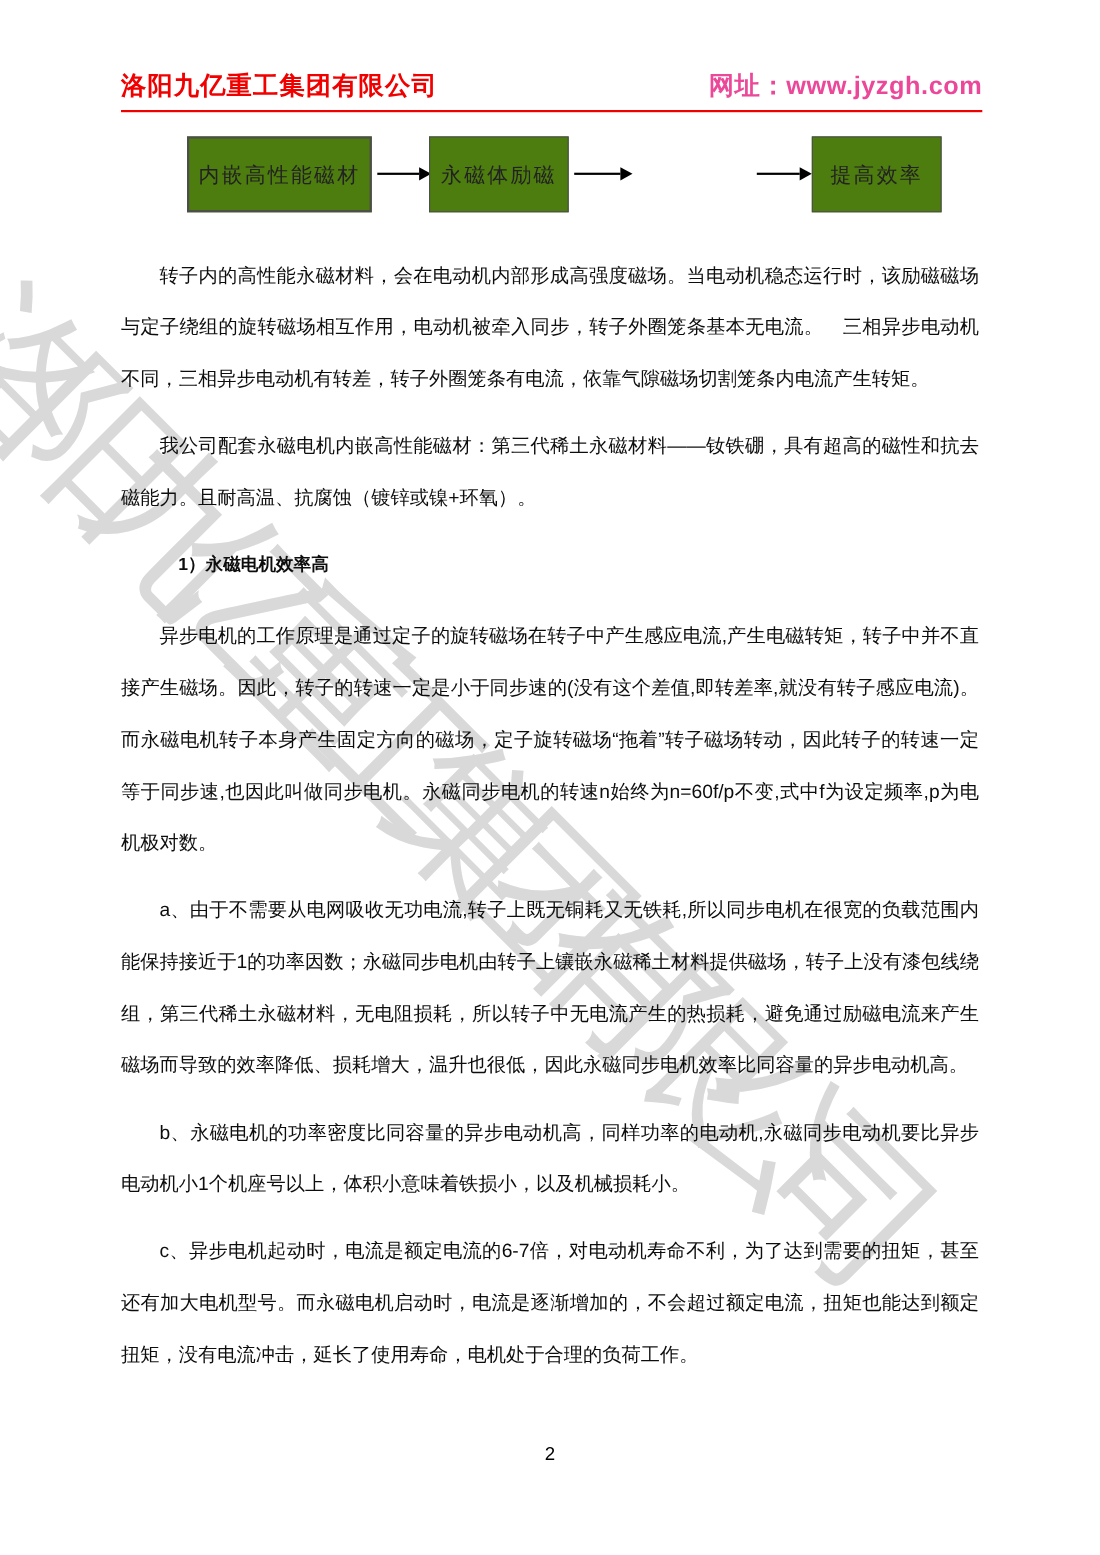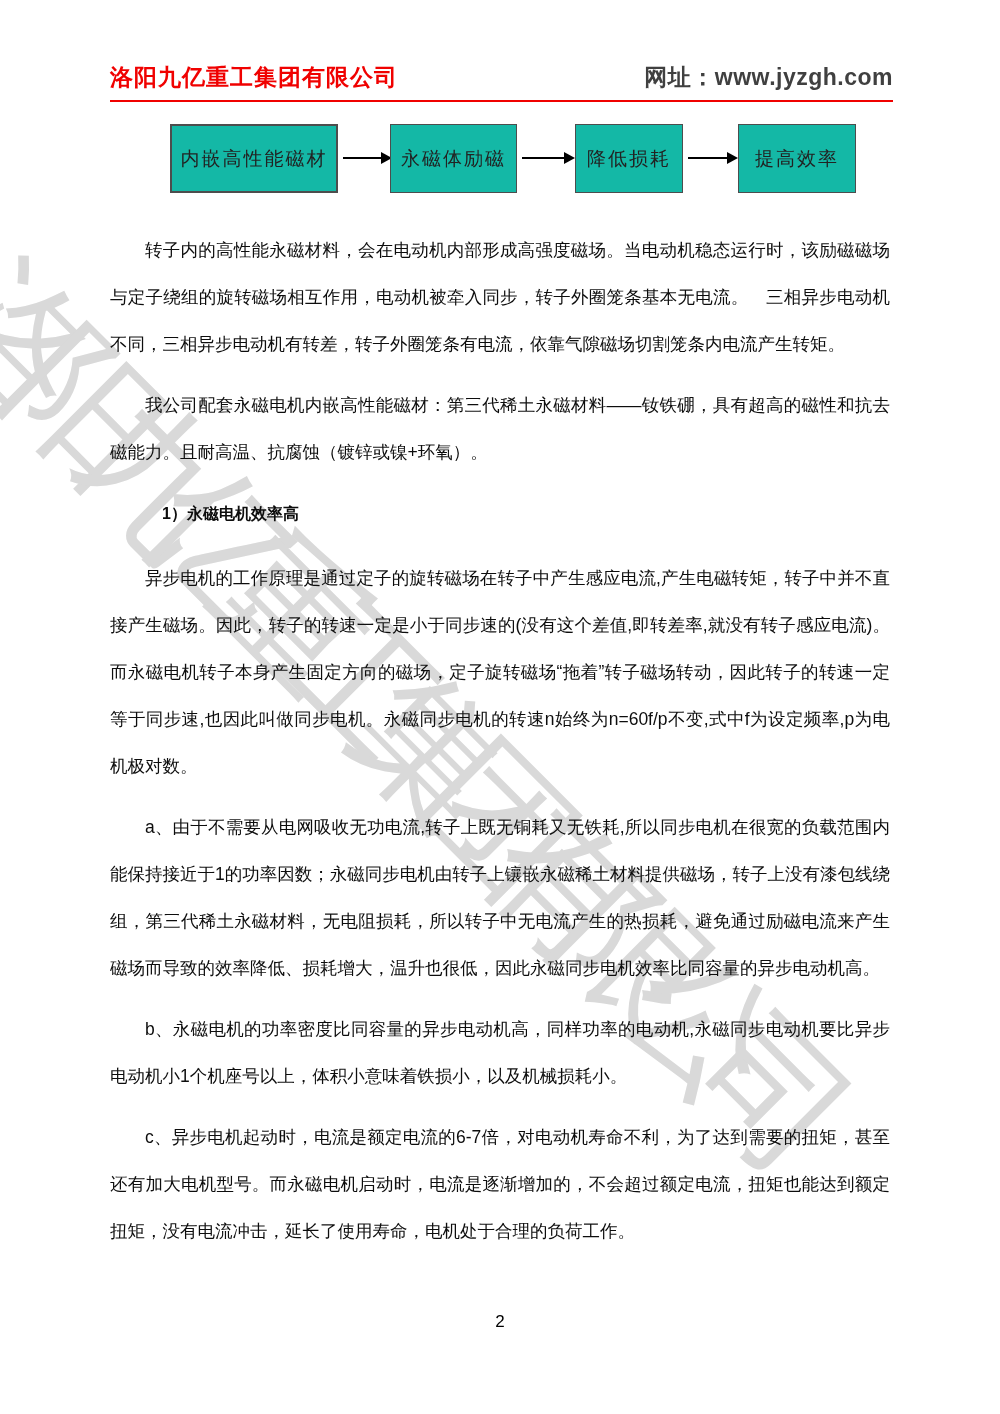--- a/index.html
+++ b/index.html
@@ -19,26 +19,26 @@
   .layer { position:absolute; inset:0; z-index:1; }
   .header {
     position:absolute; left:110px; top:62px; width:783px;
     display:flex; justify-content:space-between; align-items:flex-end;
     border-bottom:2px solid #f00100; padding-bottom:7px;
   }
   .header .company {
     color:#f00100; font-size:23px; font-weight:bold; letter-spacing:1px;
   }
   .header .site {
-    color:#404040; font-size:23px; font-weight:bold; letter-spacing:0.5px;
+    color:#ec4899; font-size:23px; font-weight:bold; letter-spacing:0.5px;
   }
   .flowchart { position:absolute; left:0; top:124px; width:1000px; height:70px; }
   .fc-box {
     position:absolute; top:0; height:69px;
-    border:1px solid #4d4d4d; background:#14b8a6;
+    border:1px solid #4d4d4d; background:#4d7c0f;
     display:flex; align-items:center; justify-content:center;
     font-family:Liberation Serif, serif; font-size:19px; color:#222;
     letter-spacing:2px; white-space:nowrap;text-align:center;
   }
   .fc-box.b1 { left:170px; width:168px; border-width:2px; }
   .fc-box.b2 { left:390px; width:127px; }
   .fc-box.b3 { left:575px; width:108px; }
   .fc-box.b4 { left:738px; width:118px; }
   .fc-arrow { position:absolute; top:33px; height:2px; background:#000; }
   .fc-arrow::after {
@@ -73,21 +73,20 @@
   <div class="header">
     <span class="company">洛阳九亿重工集团有限公司</span>
     <span class="site">网址：www.jyzgh.com</span>
   </div>
 
   <div class="flowchart">
     <div class="fc-box b1">内嵌高性能磁材</div>
     <div class="fc-arrow a1"></div>
     <div class="fc-box b2">永磁体励磁</div>
     <div class="fc-arrow a2"></div>
-    <div class="fc-box b3">降低损耗</div>
     <div class="fc-arrow a3"></div>
     <div class="fc-box b4">提高效率</div>
   </div>
 
   <div class="content">
     <p>转子内的高性能永磁材料，会在电动机内部形成高强度磁场。当电动机稳态运行时，该励磁磁场与定子绕组的旋转磁场相互作用，电动机被牵入同步，转子外圈笼条基本无电流。　三相异步电动机不同，三相异步电动机有转差，转子外圈笼条有电流，依靠气隙磁场切割笼条内电流产生转矩。</p>
     <p>我公司配套永磁电机内嵌高性能磁材：第三代稀土永磁材料——钕铁硼，具有超高的磁性和抗去磁能力。且耐高温、抗腐蚀（镀锌或镍+环氧）。</p>
     <p class="heading">1）永磁电机效率高</p>
     <p>异步电机的工作原理是通过定子的旋转磁场在转子中产生感应电流,产生电磁转矩，转子中并不直接产生磁场。因此，转子的转速一定是小于同步速的(没有这个差值,即转差率,就没有转子感应电流)。而永磁电机转子本身产生固定方向的磁场，定子旋转磁场“拖着”转子磁场转动，因此转子的转速一定等于同步速,也因此叫做同步电机。永磁同步电机的转速n始终为n=60f/p不变,式中f为设定频率,p为电机极对数。</p>
     <p>a、由于不需要从电网吸收无功电流,转子上既无铜耗又无铁耗,所以同步电机在很宽的负载范围内能保持接近于1的功率因数；永磁同步电机由转子上镶嵌永磁稀土材料提供磁场，转子上没有漆包线绕组，第三代稀土永磁材料，无电阻损耗，所以转子中无电流产生的热损耗，避免通过励磁电流来产生磁场而导致的效率降低、损耗增大，温升也很低，因此永磁同步电机效率比同容量的异步电动机高。</p>

